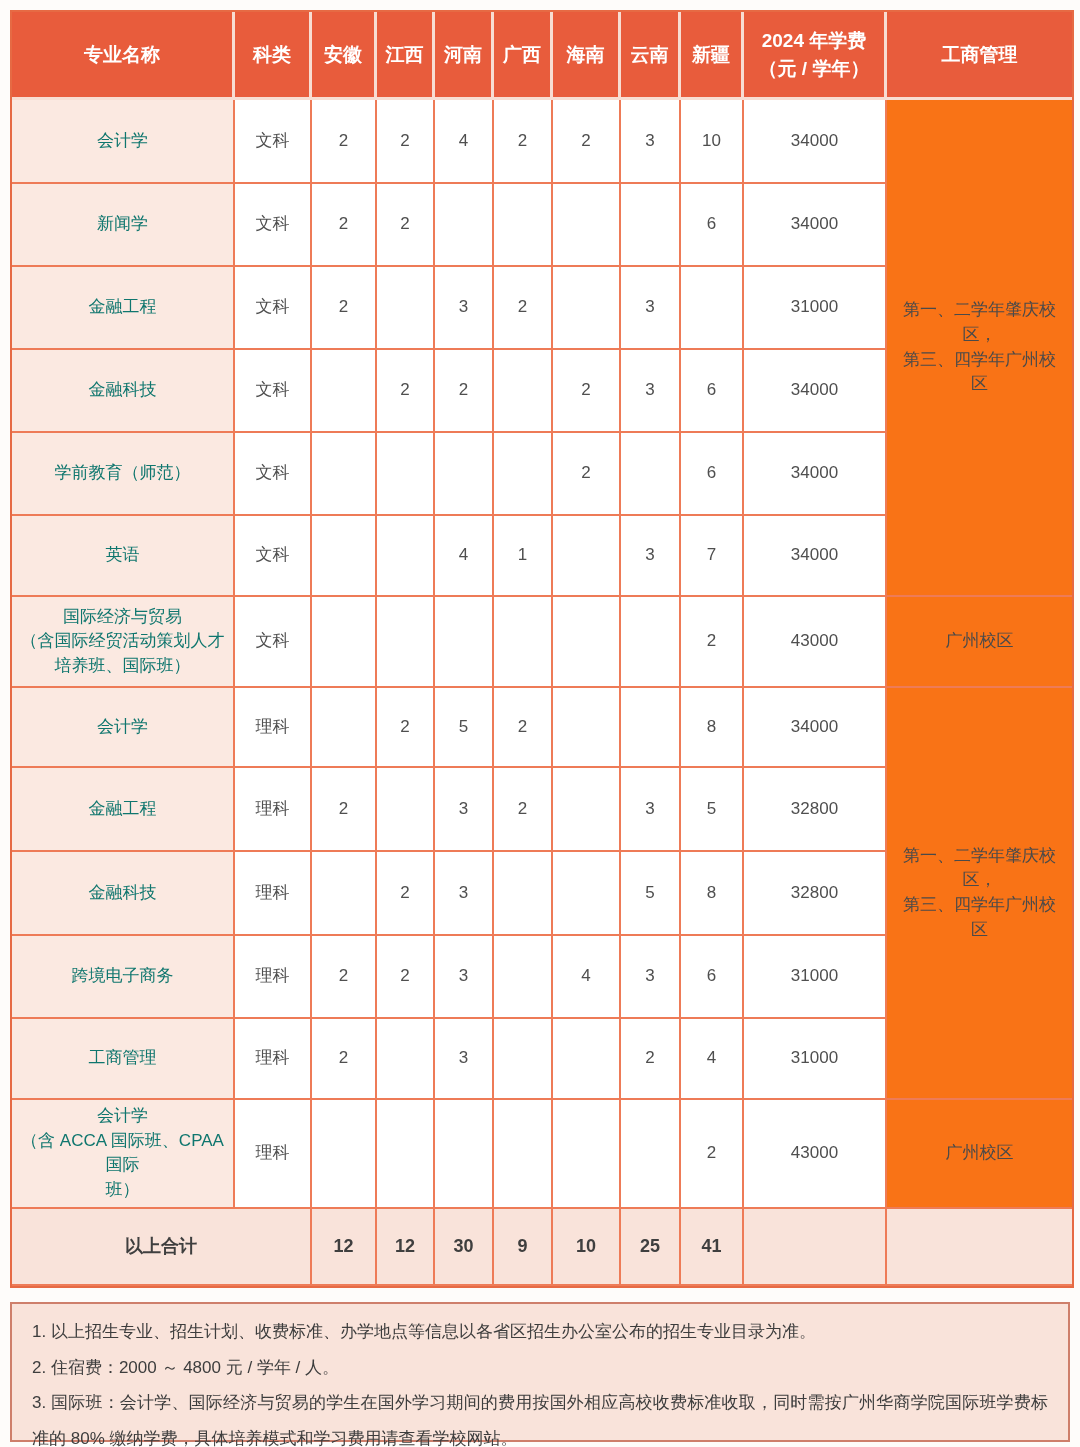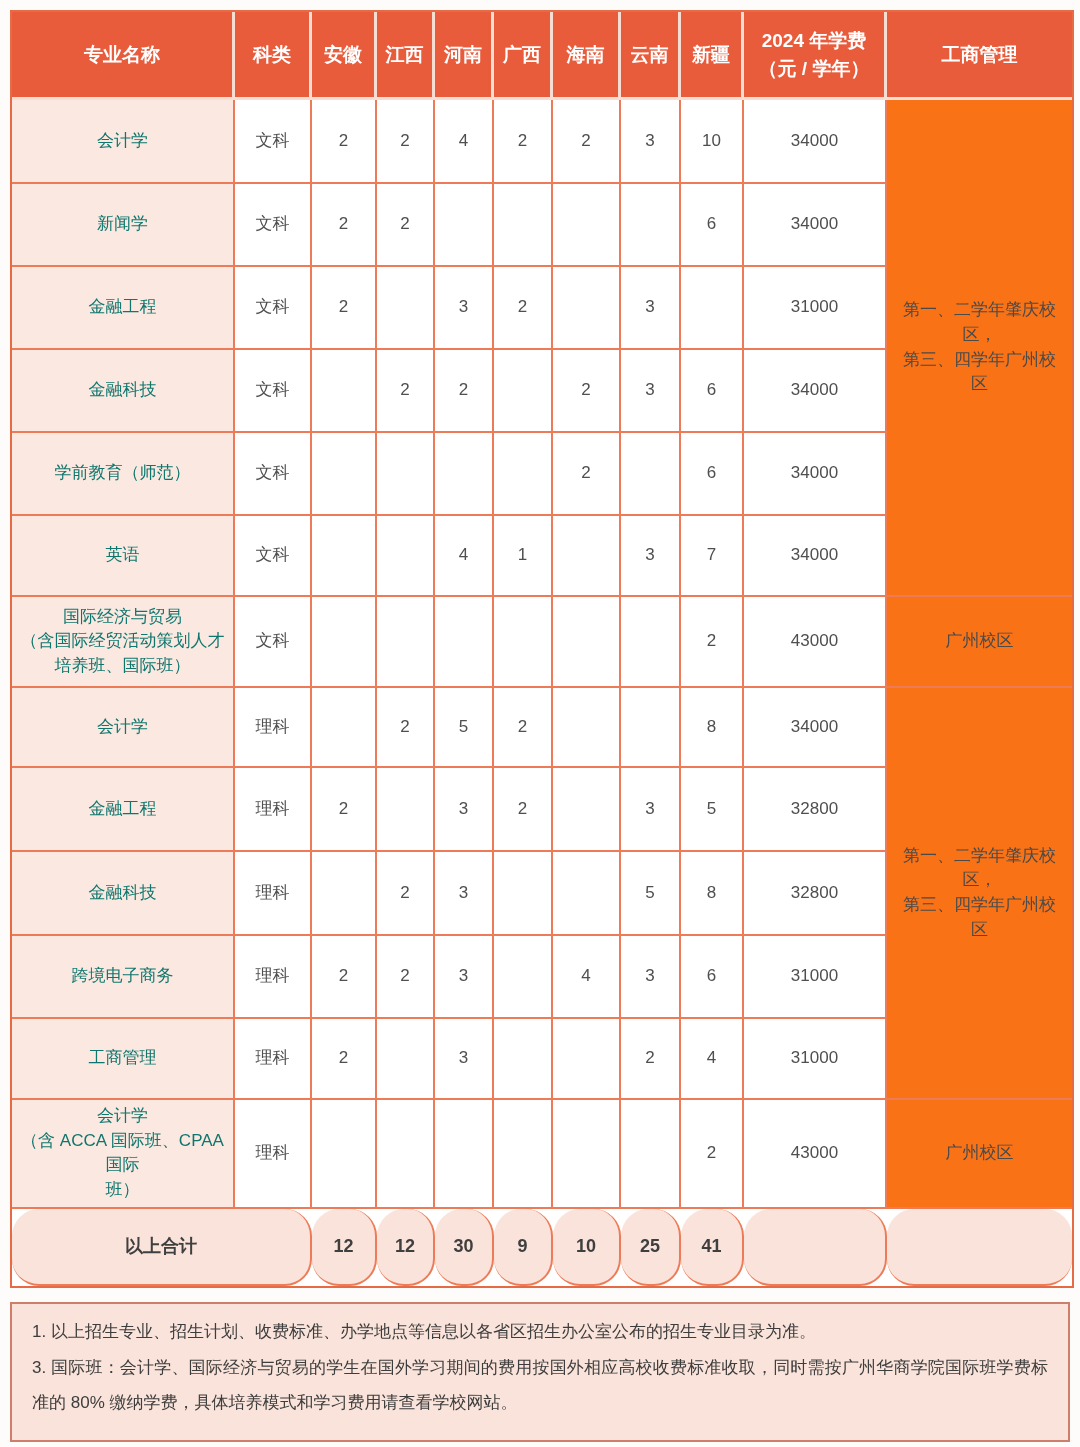--- a/index.html
+++ b/index.html
@@ -40,21 +40,21 @@
     background: #fbe9e1;
     white-space: pre-line;
     padding: 4px 6px;
     color: #0f766e;
   }
   td.num, td.cat { background: #ffffff; color: #4f4f4f; }
   td.loc { background: #f97316; white-space: pre-line; padding: 4px 10px; color: #4a4a4a; }
 
   tr.total-row td {
     background: #f9e3da;
-    font-weight: bold; font-size: 18px; color: #3f3f3f; border-radius: 27px;
+    font-weight: bold; font-size: 18px; color: #3f3f3f;
   }
 
   .notes {
     position: absolute; left: 10px; top: 1302px;
     width: 1060px; height: 140px;
     background: #f9e3da;
     border: 2px solid #ce7f6b;
     padding: 10px 20px 8px 20px;
   }
   .notes p {
@@ -277,16 +277,17 @@
         <td>25</td>
         <td>41</td>
         <td></td>
         <td class="last"></td>
       </tr>
     </tbody>
   </table>
 
   <div class="notes">
     <p>1. 以上招生专业、招生计划、收费标准、办学地点等信息以各省区招生办公室公布的招生专业目录为准。</p>
+    <p>2. 住宿费：2000 ～ 4800 元 / 学年 / 人。</p>
     <p>3. 国际班：会计学、国际经济与贸易的学生在国外学习期间的费用按国外相应高校收费标准收取，同时需按广州华商学院国际班学费标准的 80% 缴纳学费，具体培养模式和学习费用请查看学校网站。</p>
   </div>
 
 </div>
 
 </body></html>

